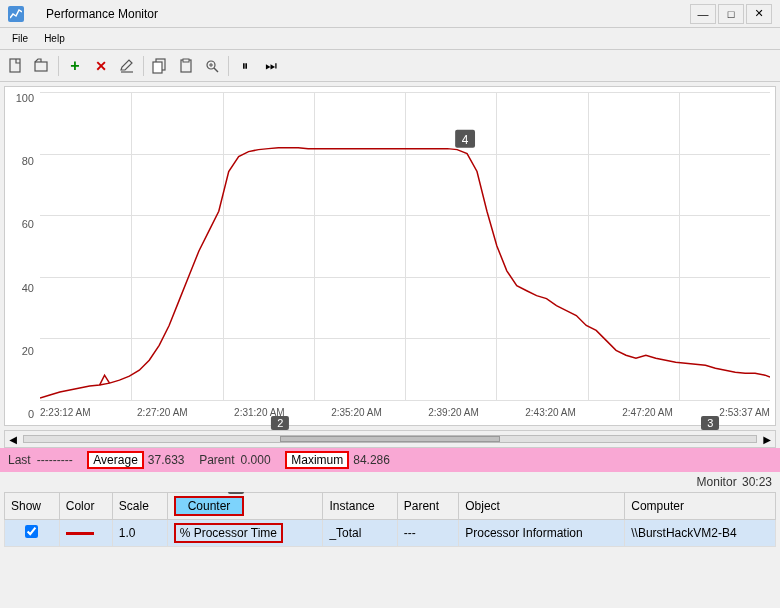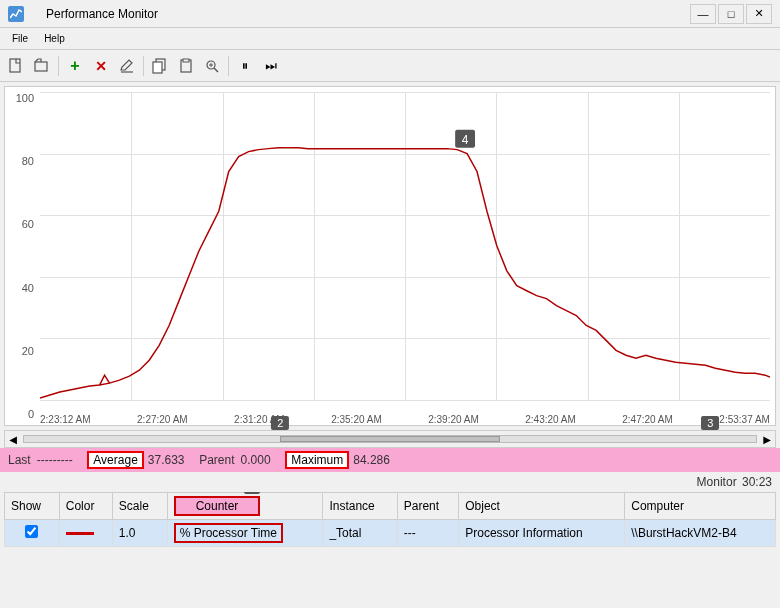--- a/index.html
+++ b/index.html
@@ -91,21 +91,21 @@
     }
     .x-axis {
       position: absolute;
       bottom: 0;
       left: 35px;
       right: 5px;
       height: 25px;
       display: flex;
       justify-content: space-between;
       align-items: flex-end;
-      padding-bottom: 0;
+      padding-bottom: 7px;
       text-align: center;
     }
     .x-label { font-size: 10px; color: #555; }
 
     
     .grid-line-h {
       position: absolute;
       left: 0; right: 0;
       height: 1px;
       background: #e0e0e0;
@@ -442,21 +442,21 @@
         <th>
           <span>Show</span>
         </th>
         <th>
           <span>Color</span>
         </th>
         <th>
           <span>Scale</span>
         </th>
         <th class="th-counter" style="position:relative;">
-          <div style="border: 2px solid #cc0000; padding: 1px 20px; display:inline-block; background:#f9a8d4; position:relative;">
+          <div style="border: 2px solid #cc0000; padding: 1px 12px; display:inline-block; background:#7dd3fc; position:relative;">
             <span>Counter</span>
             <div style="position:absolute; right:-2px; top:-18px; background:#555; color:white; font-size:11px; padding:1px 5px; border-radius:2px;">1</div>
           </div>
         </th>
         <th>
           <span>Instance</span>
         </th>
         <th>
           <span>Parent</span>
         </th>

